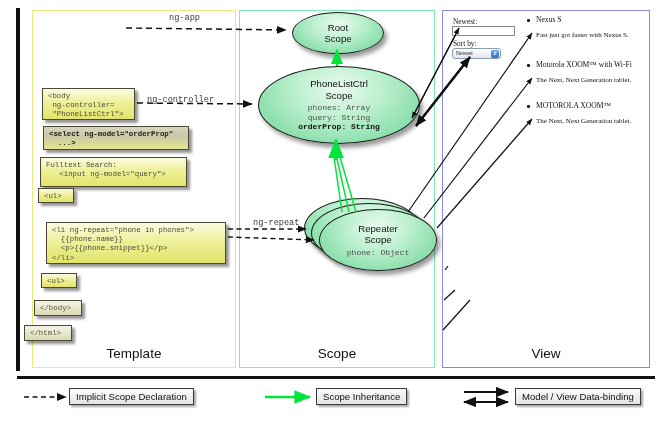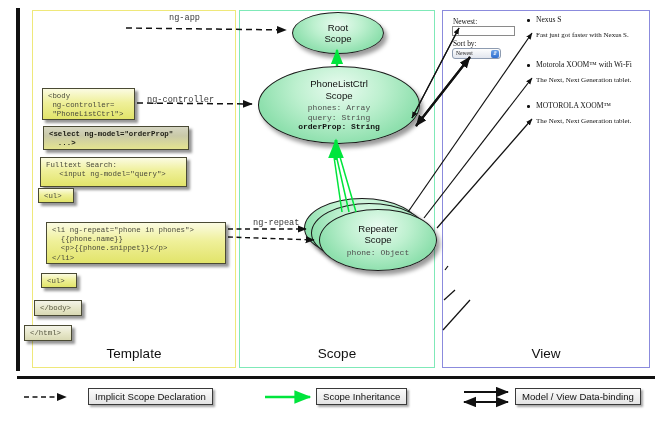--- a/index.html
+++ b/index.html
@@ -231,17 +231,17 @@
     <g>
       <line x1="265" y1="397" x2="310" y2="397" stroke="#00e53c" stroke-width="2.6" marker-end="url(#ahg)"></line>
     </g>
     <g>
       <line x1="464" y1="392" x2="508" y2="392" stroke="#111" stroke-width="2" marker-end="url(#ah)"></line>
       <line x1="508" y1="402" x2="464" y2="402" stroke="#111" stroke-width="2" marker-end="url(#ah)"></line>
       <line x1="464" y1="402" x2="508" y2="402" stroke="#111" stroke-width="2" marker-end="url(#ah)"></line>
     </g>
   </svg>
 
-  <div class="lgbox" style="left:88px;top:388px;">Implicit Scope Declaration</div>
+  <div class="lgbox" style="left:69px;top:388px;">Implicit Scope Declaration</div>
   <div class="lgbox" style="left:316px;top:388px;">Scope Inheritance</div>
   <div class="lgbox" style="left:515px;top:388px;">Model / View Data-binding</div>
 
 </div>
 
 </body></html>

